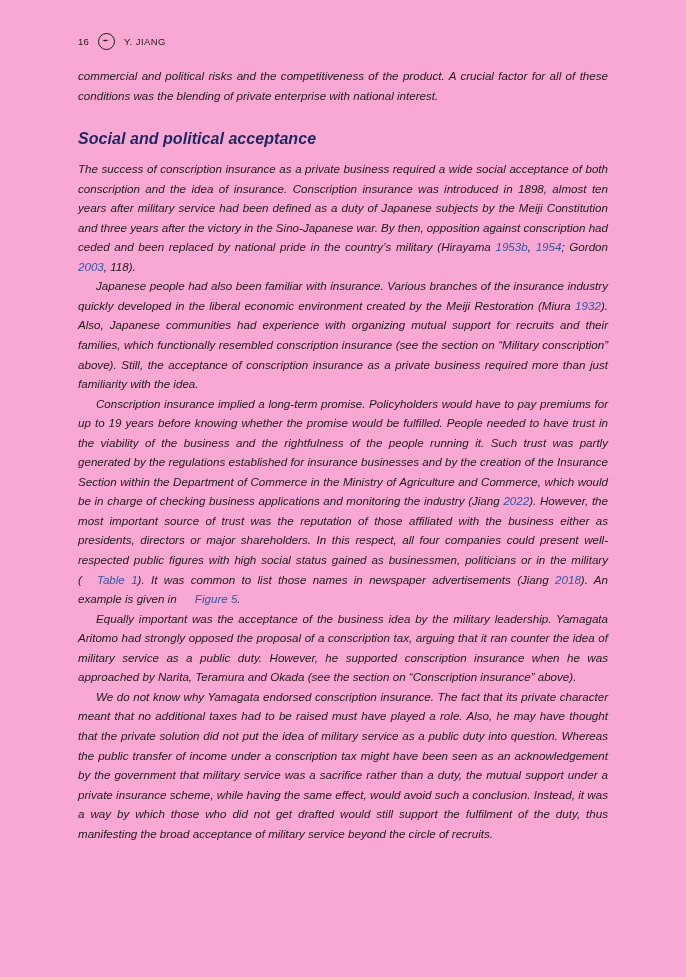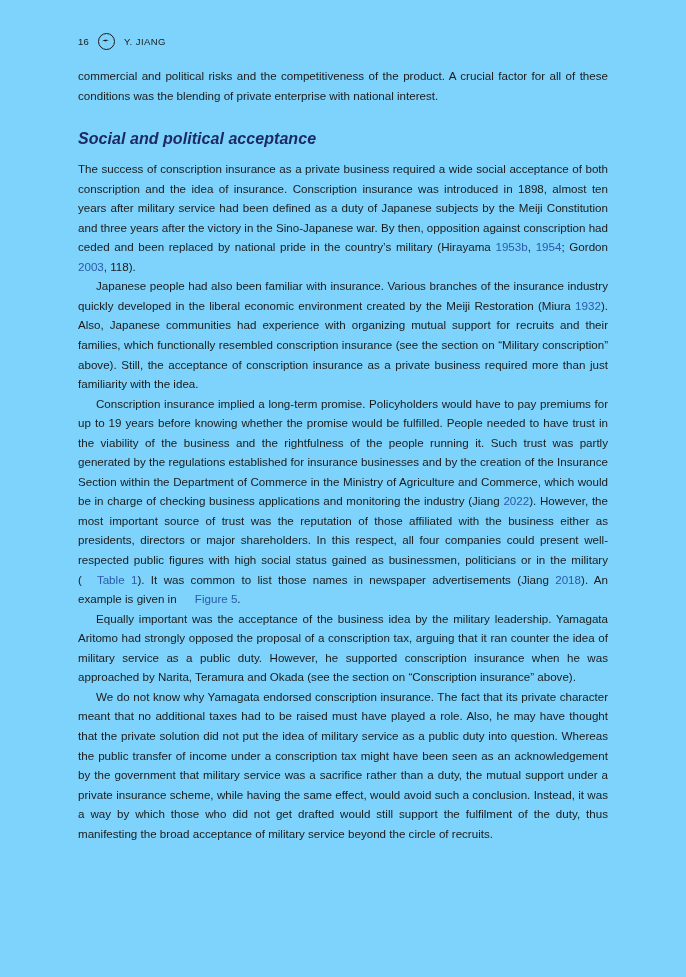--- a/index.html
+++ b/index.html
@@ -12,21 +12,21 @@
     height: 977px;
     position: relative;
     font-family: "Liberation Sans", sans-serif;
     color: #1b1b1b;
     -webkit-font-smoothing: antialiased;
   }
 
   .page {
     position: absolute;
     inset: 0;
-    background: #7dd3fc;
+    background: #f9a8d4;
     overflow: hidden;
     padding-left: 23px;
   }
 
   
   .running-head {
     position: absolute;
     left: 78px;
     top: 33px;
     display: flex;
@@ -66,20 +66,21 @@
   }
 
   p.body-text {
     margin: 0;
     font-size: 11.6px;
     line-height: 19.55px;
     text-align: justify;
     text-justify: inter-word;
     color: #1b1b1b;
     hyphens: none;
+    font-style: italic;
   }
   p.body-text.indent { text-indent: 18px; }
   p.body-text.flush  { text-indent: 0; }
   p.body-text.last-para { text-align: justify; }
 
   .gap-before-heading { height: 26px; }
   .gap-after-heading  { height: 12px; }
 
   h2.section-heading {
     margin: 0;

